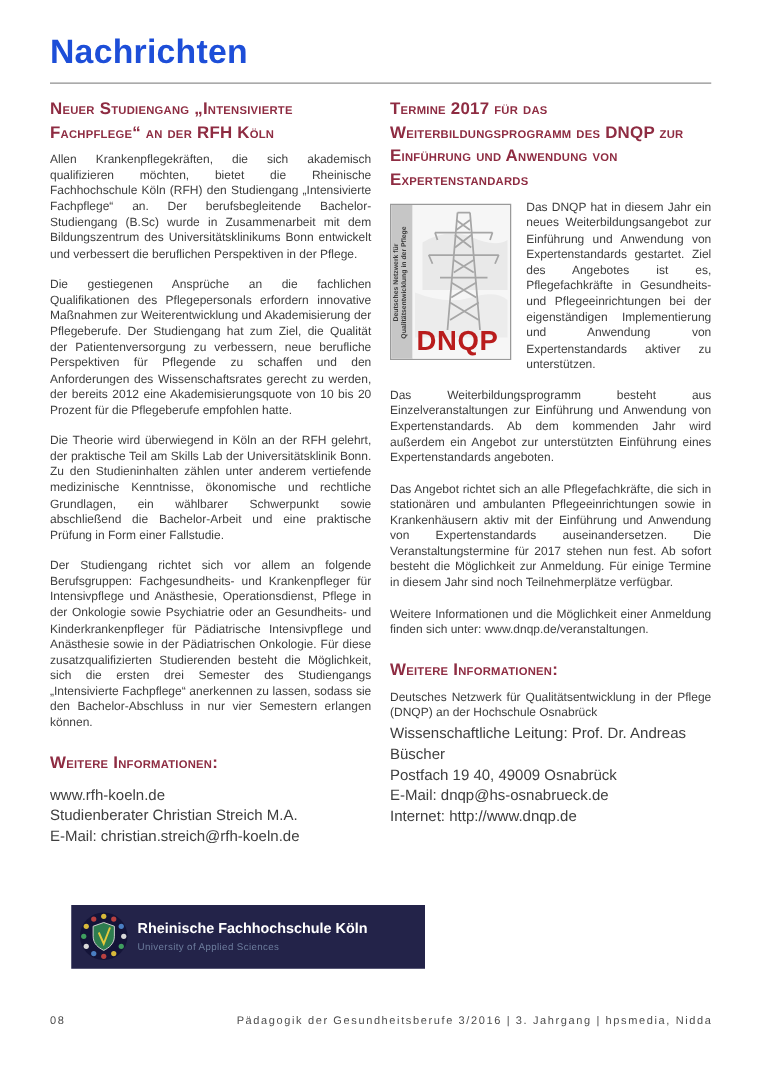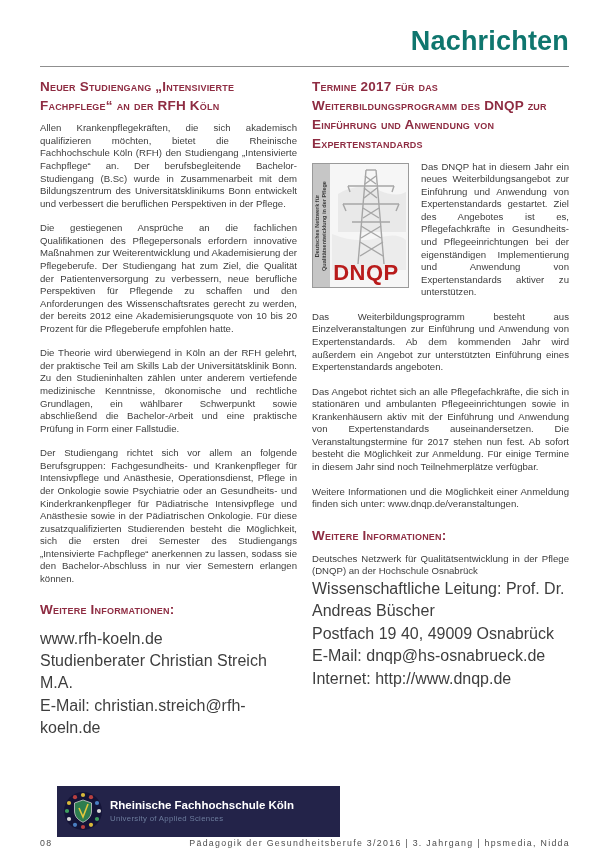--- a/index.html
+++ b/index.html
@@ -15,24 +15,23 @@
   }
   .content {
     position: absolute;
     left: 40px;
     top: 26px;
     width: 529px;
   }
   .page-title {
     font-size: 27px;
     font-weight: 600;
-    color: #0f766e;
+    color: #1d4ed8;
     letter-spacing: 0.2px;
     margin: 0 0 9px 0;
-    text-align: right;
   }
   .title-rule {
     border-bottom: 1px solid #8f8f8f;
     margin-bottom: 10px;
   }
   .columns { display: flex; gap: 15px; justify-content: flex-end; }
   .col-left  { width: 257px; }
   .col-right { width: 257px; }
 
   .article-heading {
@@ -47,21 +46,21 @@
   .info-heading { margin-top: 15px; margin-bottom: 8px; }
 
   p.body {
     font-size: 9.6px;
     line-height: 1.31;
     text-align: justify;
     hyphens: auto;
     margin: 0 0 12px 0;
   }
   .info-line {
-    font-size: 16px;
+    font-size: 12px;
     line-height: 1.4;
   }
   .info-block p.body { margin-bottom: 0; }
 
   
   .dnqp-row { display: flex; margin-bottom: 12px; }
   .dnqp-logo {
     flex: 0 0 97px;
     height: 125px;
     border: 1px solid #9a9a9a;
@@ -123,21 +122,21 @@
     color: #6d7d9d;
     font-size: 7.8px;
     margin-top: 2px;
     letter-spacing: 0.3px;
   }
 
   .footer {
     position: absolute;
     left: 40px;
     right: 37px;
-    top: 838px;
+    top: 811px;
     display: flex;
     align-items: flex-end;
     font-size: 8.8px;
     color: #4d4d4d;
     letter-spacing: 1.3px;
   }
   .footer-journal { margin-left: auto; }
 </style>
 </head>
 <body>

